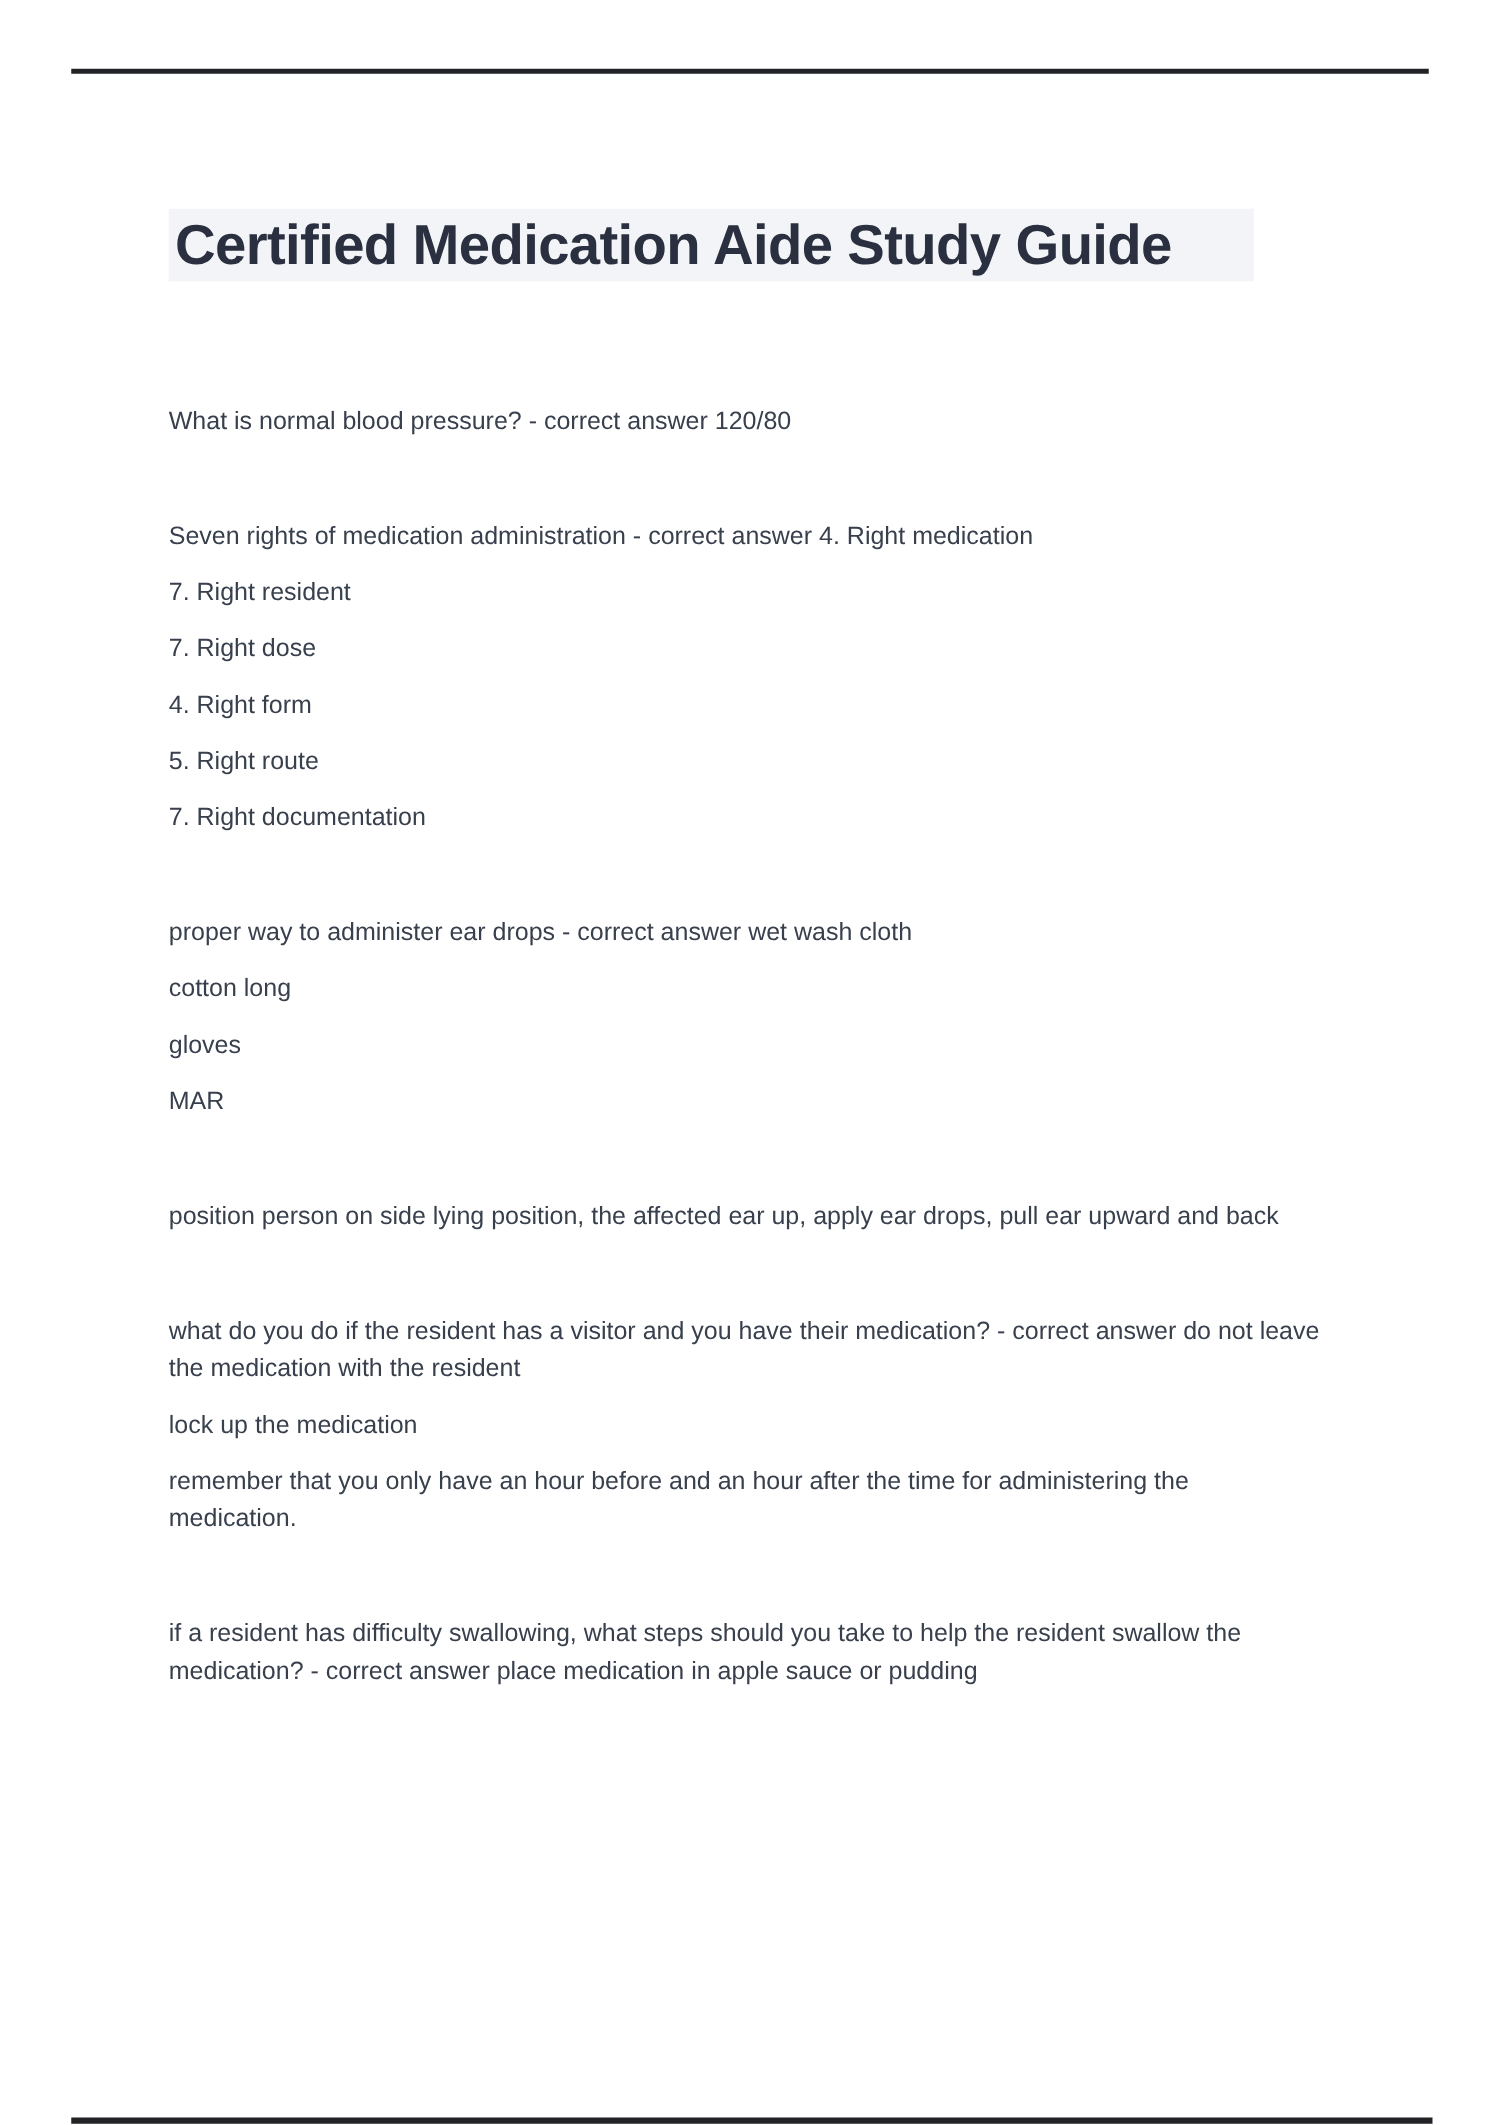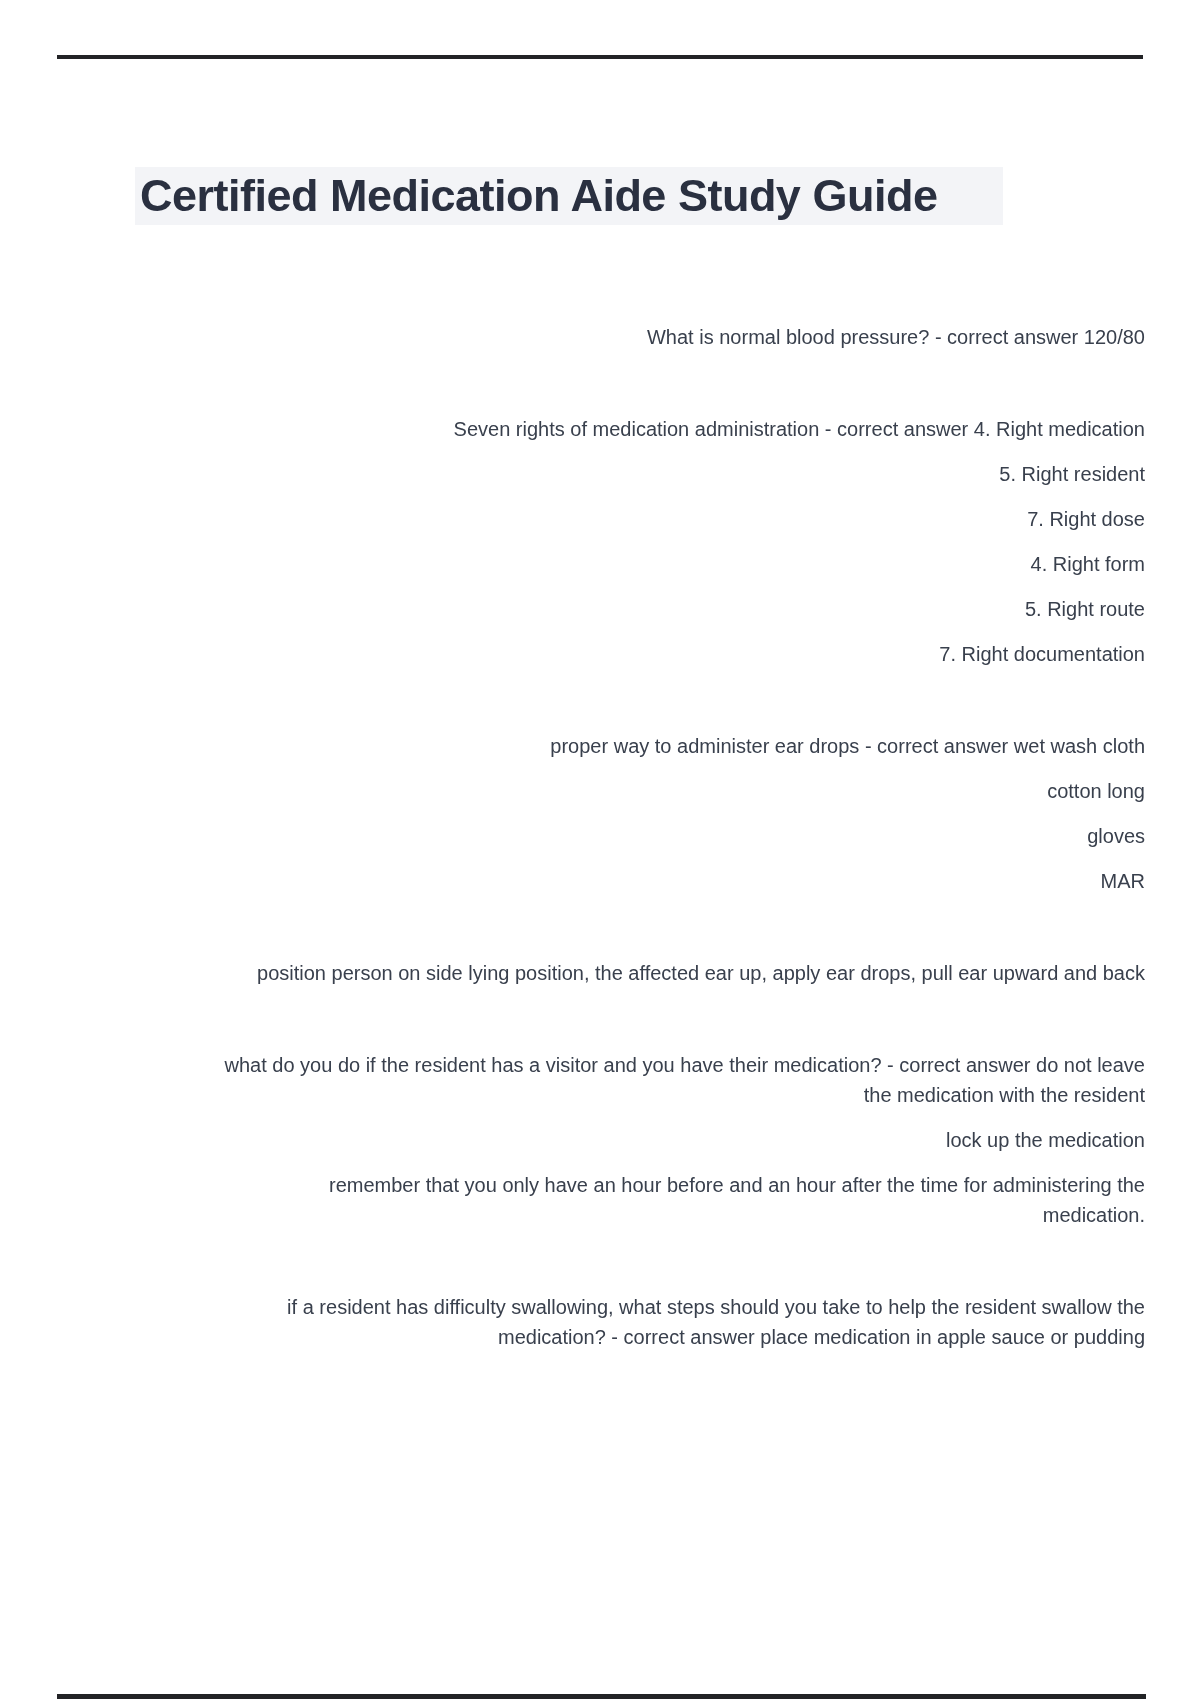--- a/index.html
+++ b/index.html
@@ -47,21 +47,20 @@
     color: #2a3040;
     white-space: nowrap;
   }
   h1.doc-title .highlight {
     display: inline-block;
     background: #f3f4f7;
     padding: 0 66px 0 5px;
   }
   .qa-block {
     margin: 0 0 62px 0;
-    text-align: right;
   }
   .qa-block p {
     margin: 15px 0 0 0;
     font-size: 20px;
     line-height: 30px;
     color: #39404d;
     white-space: pre-line;
   }
   .qa-block p:first-child {
     margin-top: 0;
@@ -77,21 +76,21 @@
   <div class="content">
 
     <h1 class="doc-title"><span class="highlight">Certified Medication Aide Study Guide</span></h1>
 
     <div class="qa-block">
       <p>What is normal blood pressure? - correct answer 120/80</p>
     </div>
 
     <div class="qa-block">
       <p>Seven rights of medication administration - correct answer 4. Right medication</p>
-      <p>5. Right resident</p>
+      <p>7. Right resident</p>
       <p>7. Right dose</p>
       <p>4. Right form</p>
       <p>5. Right route</p>
       <p>7. Right documentation</p>
     </div>
 
     <div class="qa-block">
       <p>proper way to administer ear drops - correct answer wet wash cloth</p>
       <p>cotton long</p>
       <p>gloves</p>

